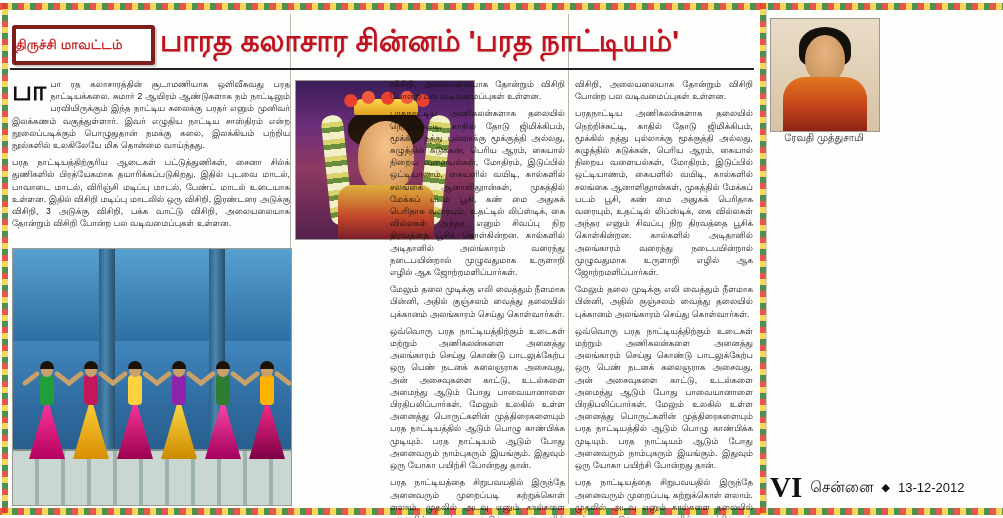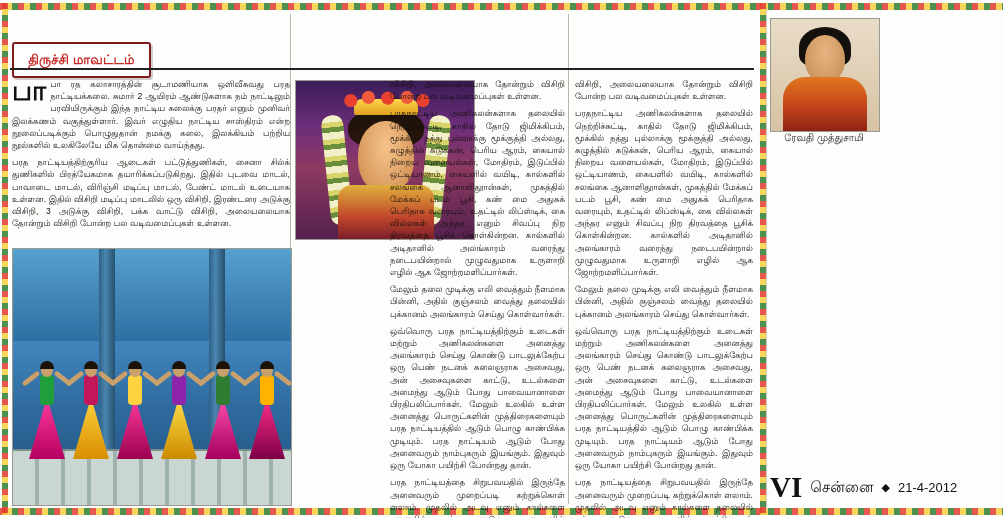--- a/index.html
+++ b/index.html
@@ -54,29 +54,28 @@
     top: 14px;
     width: 1px;
     height: 490px;
     background: #b8b8b0;
   }
 
   
   .district-badge {
     position: absolute;
     left: 12px;
-    top: 42px;
+    top: 25px;
     width: 135px;
     height: 32px;
     background: #ffffff;
-    border: 2px solid #7f1d1d;
+    border: 4px solid #7f1d1d;
     border-radius: 3px;
     display: flex;
     align-items: center;
-    justify-content: center;
     box-shadow: 2px 2px 0 rgba(0,0,0,.18);
   }
   .district-badge span {
     color: #c62828;
     font-size: 13px;
     font-weight: bold;
     letter-spacing: .2px;
     white-space: nowrap;
   }
 
@@ -345,20 +344,23 @@
   <div class="page-border-left"></div>
   <div class="page-border-right"></div>
   <div class="vsep" style="left:290px"></div>
   <div class="vsep" style="left:568px"></div>
   <div class="vsep" style="left:766px; top:8px; height:502px; background:#cfcfc8"></div>
 
   <div class="district-badge">
     <span>திருச்சி மாவட்டம்</span>
   </div>
 
+  <div class="headline">
+    <span>பாரத கலாசார சின்னம் 'பரத நாட்டியம்'</span>
+  </div>
   <div class="headline-rule"></div>
 
   <div class="photo photo-portrait">
     <div class="pp-garland-l"></div>
     <div class="pp-garland-r"></div>
     <div class="pp-hair"></div>
     <div class="pp-crown"></div>
     <div class="pp-flowers"></div>
     <div class="pp-face"></div>
     <div class="pp-body"></div>
@@ -447,16 +449,16 @@
     <div class="per-hair"></div>
     <div class="per-head"></div>
     <div class="per-body"></div>
   </div>
   <div class="photo-caption">ரேவதி முத்துசாமி</div>
 
   <div class="footer">
     <span class="page-no">VI</span>
     <span class="city">சென்னை</span>
     <span class="diamond">◆</span>
-    <span class="date">21-4-2012</span>
+    <span class="date">13-12-2012</span>
   </div>
 
 </div>
 
 </body></html>

